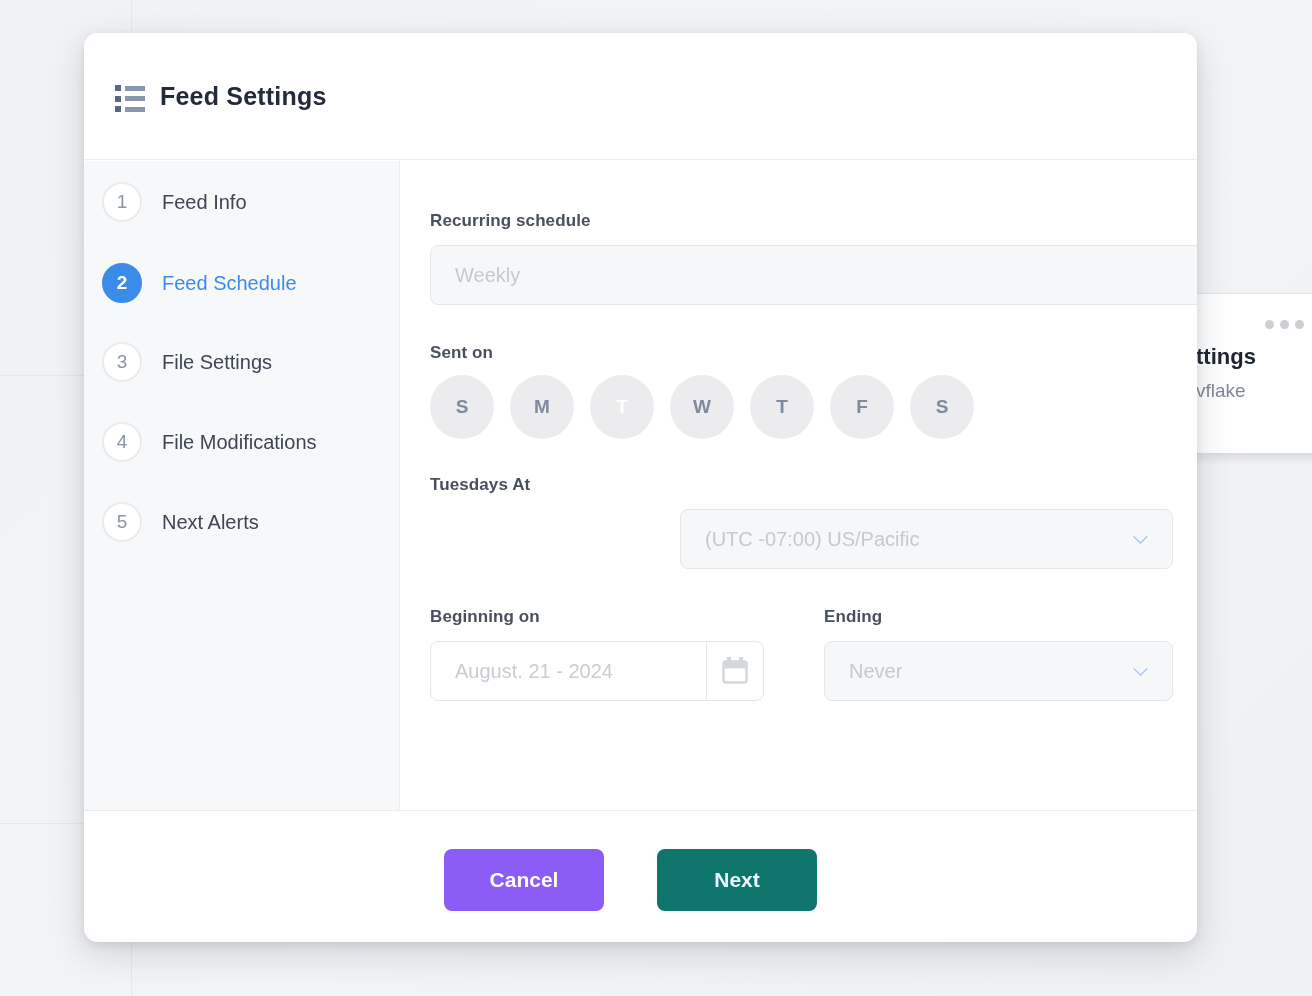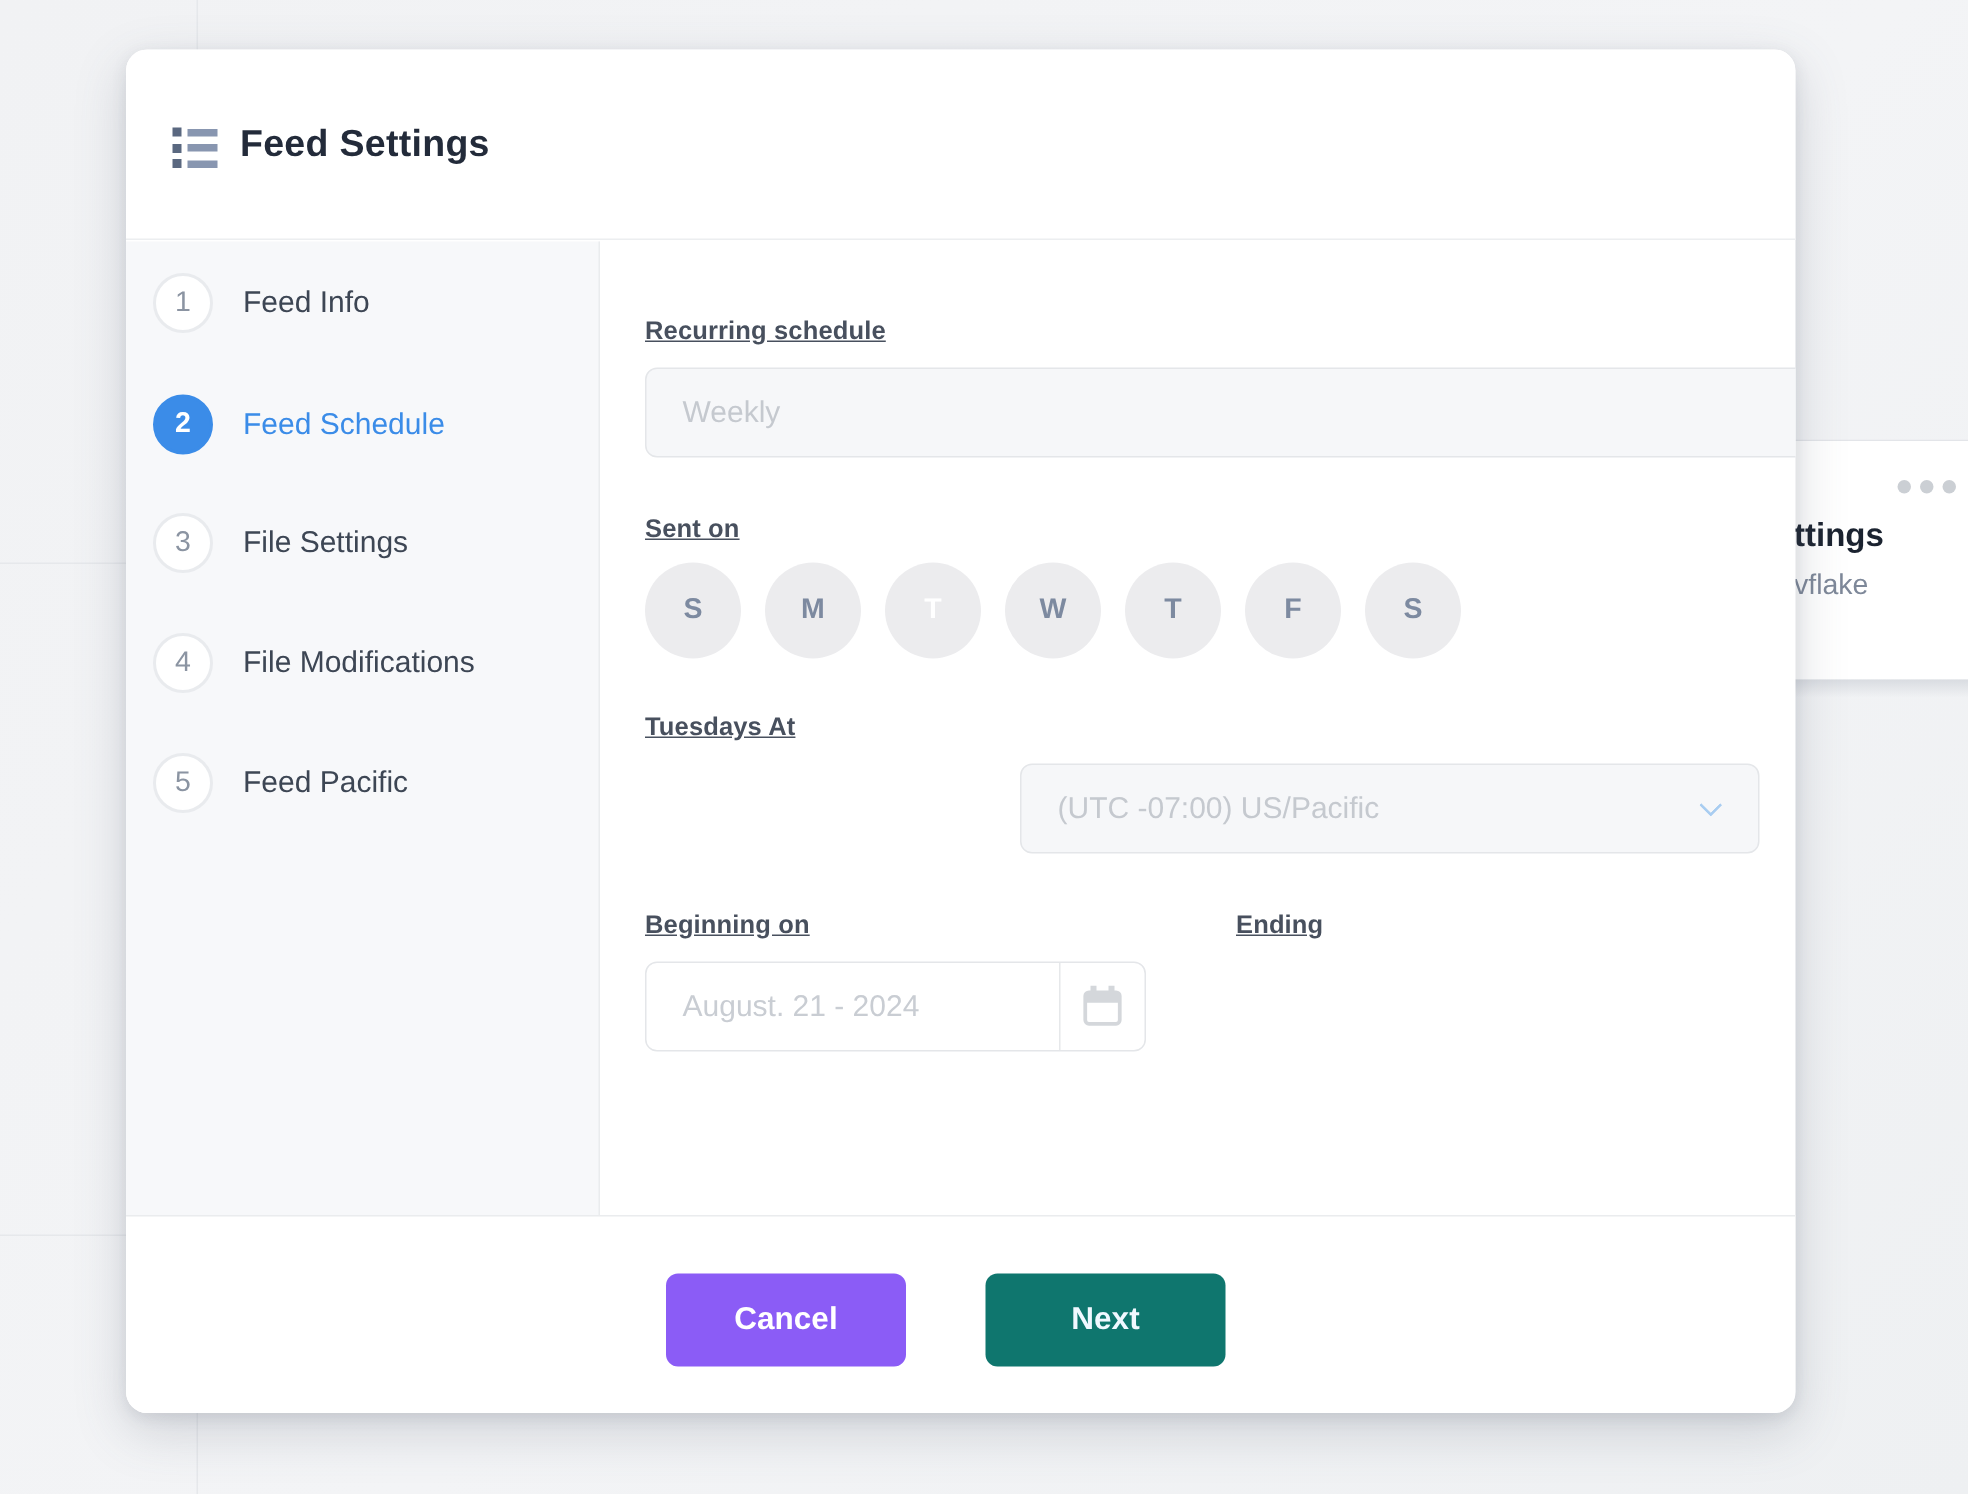--- a/index.html
+++ b/index.html
@@ -49,21 +49,21 @@
   .step { position:absolute; left:18px; height:40px; display:flex; align-items:center; cursor:pointer; }
   .step-num {
     width:40px; height:40px; border-radius:50%; background:#fff; border:2px solid #e9ebee;
     color:#8b94a2; font-size:19px; display:flex; align-items:center; justify-content:center; flex:0 0 40px;
   }
   .step-label { margin-left:20px; font-size:20px; color:#3d4654; white-space:nowrap; }
   .step.active .step-num { background:#3b8ce8; border-color:#3b8ce8; color:#fff; font-weight:bold; }
   .step.active .step-label { color:#3b8ce8; }
 
   
-  .field-label { position:absolute; font-size:17px; font-weight:bold; color:#48505e; letter-spacing:0.1px;text-decoration:underline; }
+  .field-label { position:absolute; font-size:17px; font-weight:bold; color:#48505e; letter-spacing:0.1px; }
   .select {
     position:absolute; height:60px; border-radius:8px;
     background:#f6f7f9; border:1px solid #e4e6e9;
     display:flex; align-items:center; padding:0 24px;
     font-size:20px; color:#c5c9cf; cursor:pointer;
   }
   .chev {
     position:absolute; right:26px; top:50%; width:11px; height:11px;
     border-right:2.5px solid #a9cdf1; border-bottom:2.5px solid #a9cdf1;
     transform:translateY(-70%) rotate(45deg); border-radius:1px;
@@ -157,21 +157,21 @@
     <div class="step" style="top:181px">
       <div class="step-num">3</div>
       <div class="step-label">File Settings</div>
     </div>
     <div class="step" style="top:261px">
       <div class="step-num">4</div>
       <div class="step-label">File Modifications</div>
     </div>
     <div class="step" style="top:341px">
       <div class="step-num">5</div>
-      <div class="step-label">Feed Pacific</div>
+      <div class="step-label">Next Alerts</div>
     </div>
   </div>
 
   <div class="field-label" style="left:346px; top:178px">Recurring schedule</div>
   <div class="select" style="left:346px; top:212px; width:835px">
     <span>Weekly</span>
     <span class="chev"></span>
   </div>
 
   <div class="field-label" style="left:346px; top:310px">Sent on</div>
@@ -198,19 +198,23 @@
       <svg width="26" height="28" viewBox="0 0 26 28">
         <rect x="1.5" y="4.5" width="23" height="21" rx="2.5" fill="none" stroke="#d4d7db" stroke-width="2.5"></rect>
         <rect x="2.5" y="5.5" width="21" height="6" fill="#d4d7db"></rect>
         <rect x="5" y="0" width="4" height="6" fill="#d4d7db"></rect>
         <rect x="17" y="0" width="4" height="6" fill="#d4d7db"></rect>
       </svg>
     </div>
   </div>
 
   <div class="field-label" style="left:740px; top:574px">Ending</div>
+  <div class="select" style="left:740px; top:608px; width:349px">
+    <span>Never</span>
+    <span class="chev"></span>
+  </div>
 
   <div class="m-footer">
     <button class="btn btn-cancel">Cancel</button>
     <button class="btn btn-next">Next</button>
   </div>
 
 </div>
 
 </body></html>

